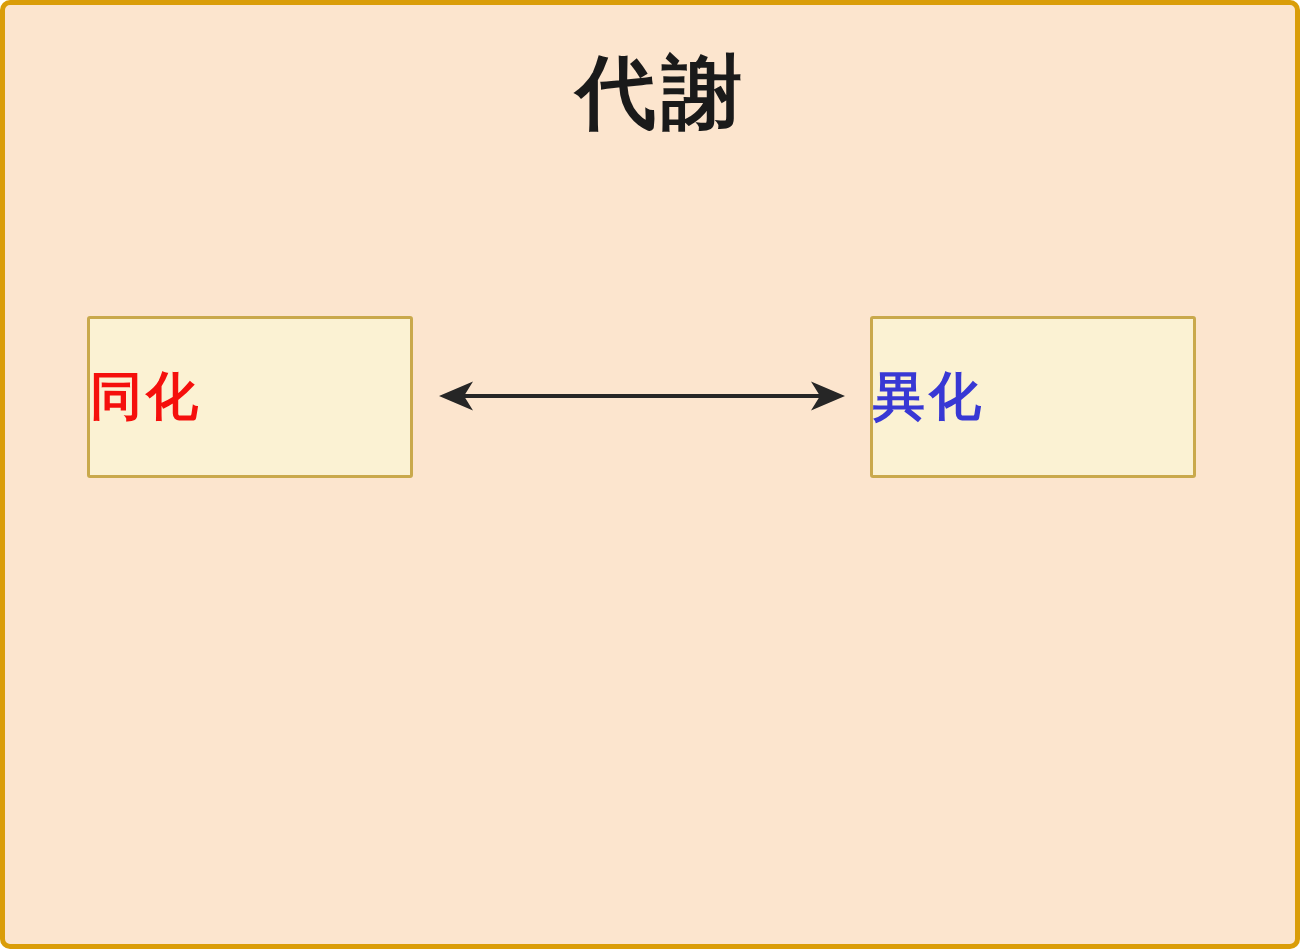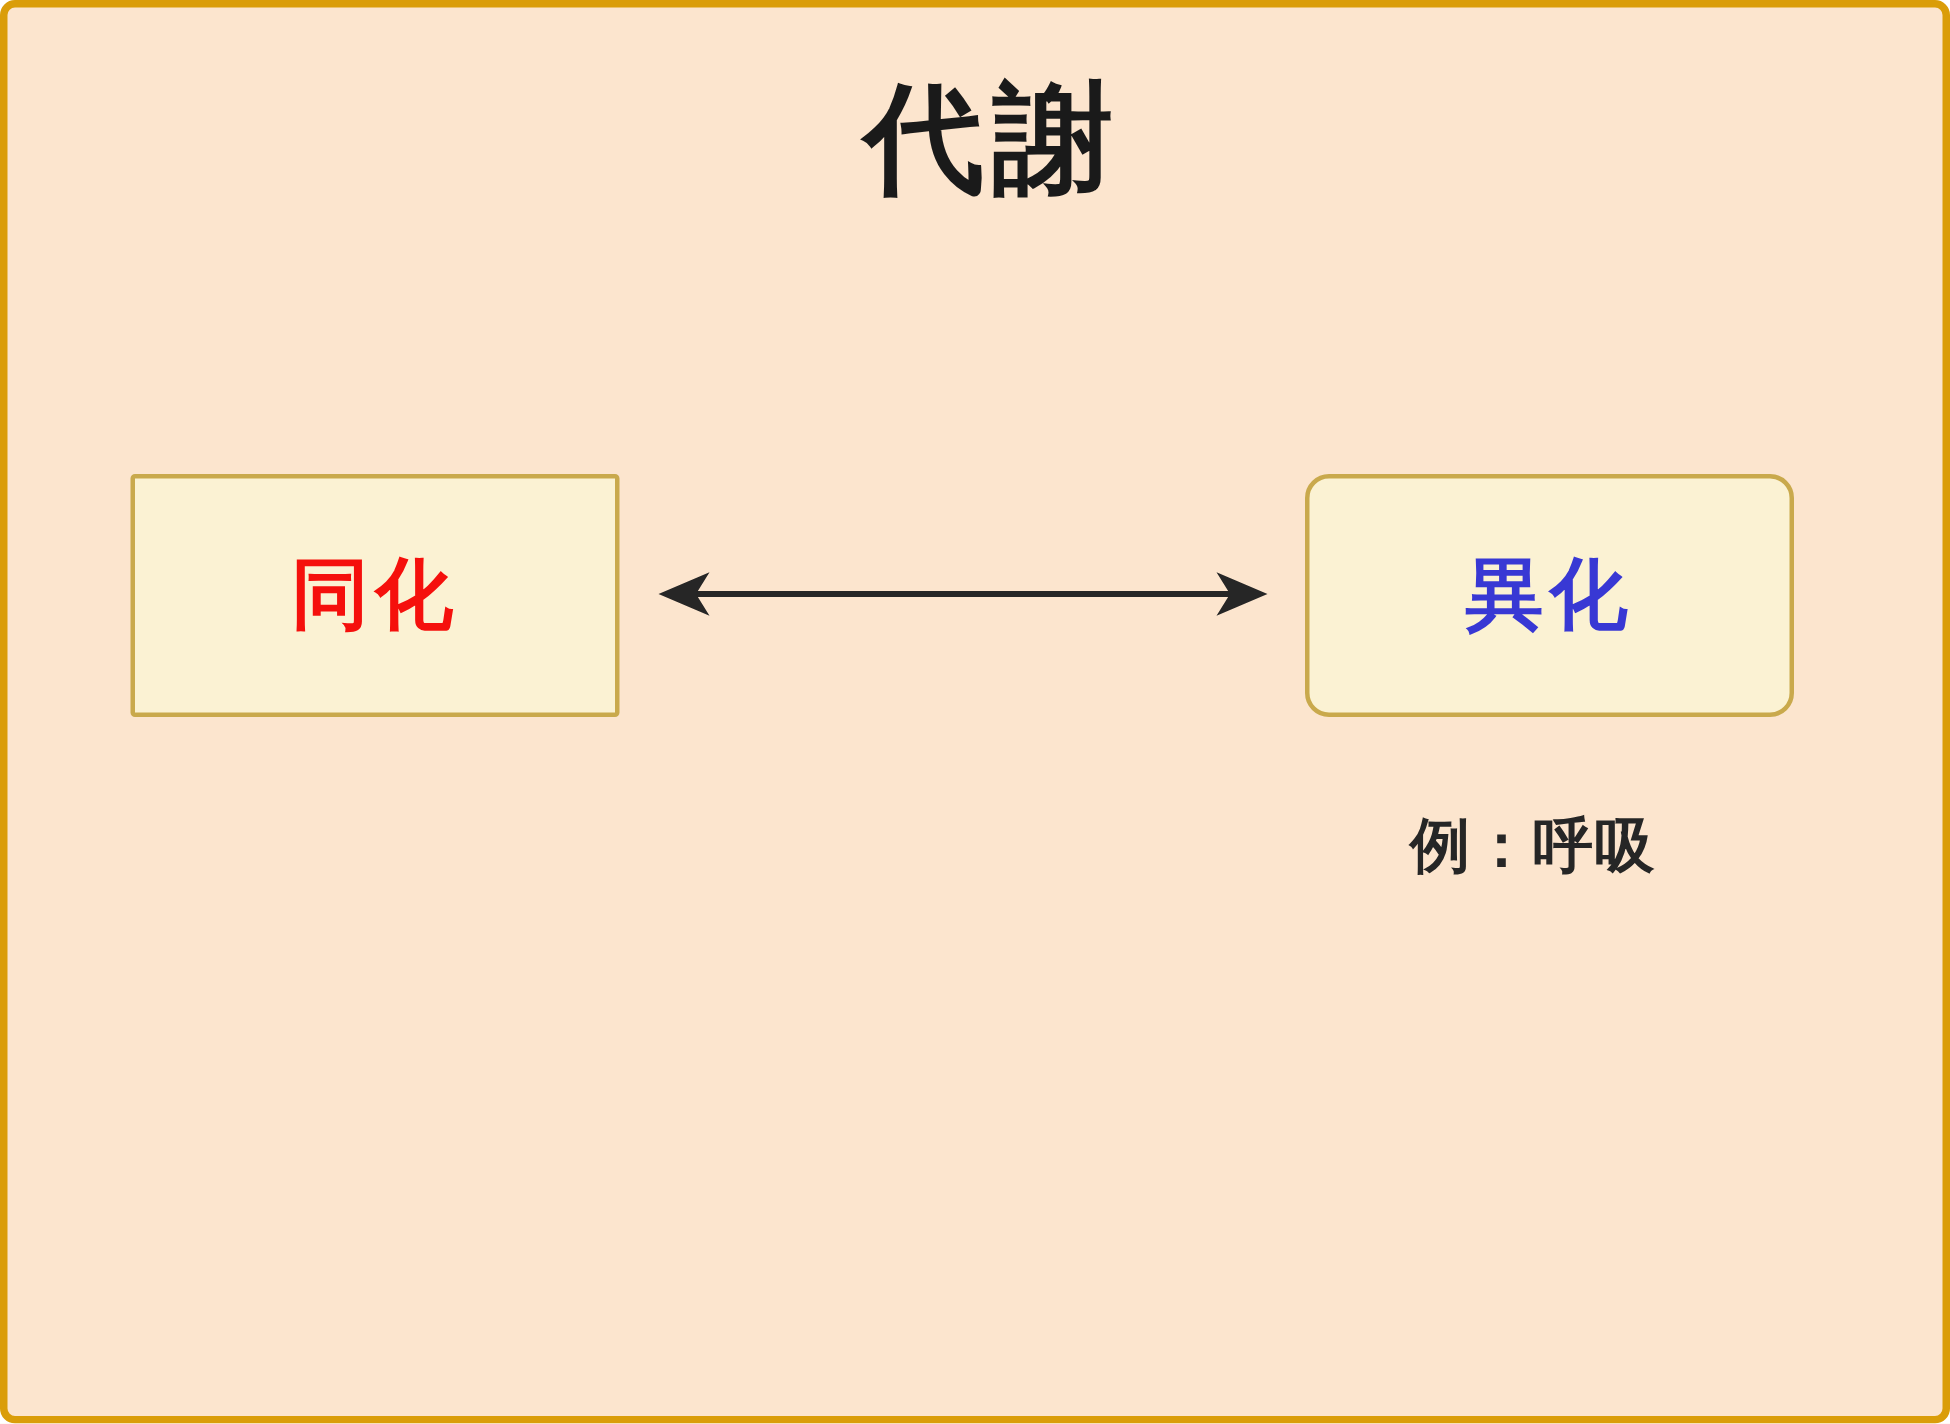--- a/index.html
+++ b/index.html
@@ -41,33 +41,32 @@
     position: absolute;
     top: 311px;
     width: 326px;
     height: 162px;
     box-sizing: border-box;
     background: var(--box-fill, #FBF2D3);
     border: 3px solid var(--box-border, #C9A94C);
     border-radius: 3px;
     display: flex;
     align-items: center;
-    justify-content: center;
+    justify-content: flex-start;
     font-size: 52px;
     font-weight: bold;
     letter-spacing: 4px;
   }
   .concept-box.left {
     left: 82px;
     color: var(--left-label-text, #F5100C);
   }
   .concept-box.right {
     left: 865px;
     color: var(--right-label-text, #3838D4);
-    border-radius: 16px;
   }
   .arrow-svg {
     position: absolute;
     left: 432px;
     top: 371px;
     width: 410px;
     height: 40px;
   }
   .example {
     position: absolute;
@@ -96,15 +95,14 @@
     <line x1="24" y1="20" x2="386" y2="20" stroke="var(--arrow, #262626)" stroke-width="4"></line>
     <path d="M2,20 L36,5.5 L27,20 L36,34.5 Z" fill="var(--arrow, #262626)"></path>
     <path d="M408,20 L374,5.5 L383,20 L374,34.5 Z" fill="var(--arrow, #262626)"></path>
   </svg>
 
   <div class="concept-box right">
     <span>異化</span>
   </div>
 
 
-  <div class="example right">例：呼吸</div>
 
 </div>
 
 </body></html>

